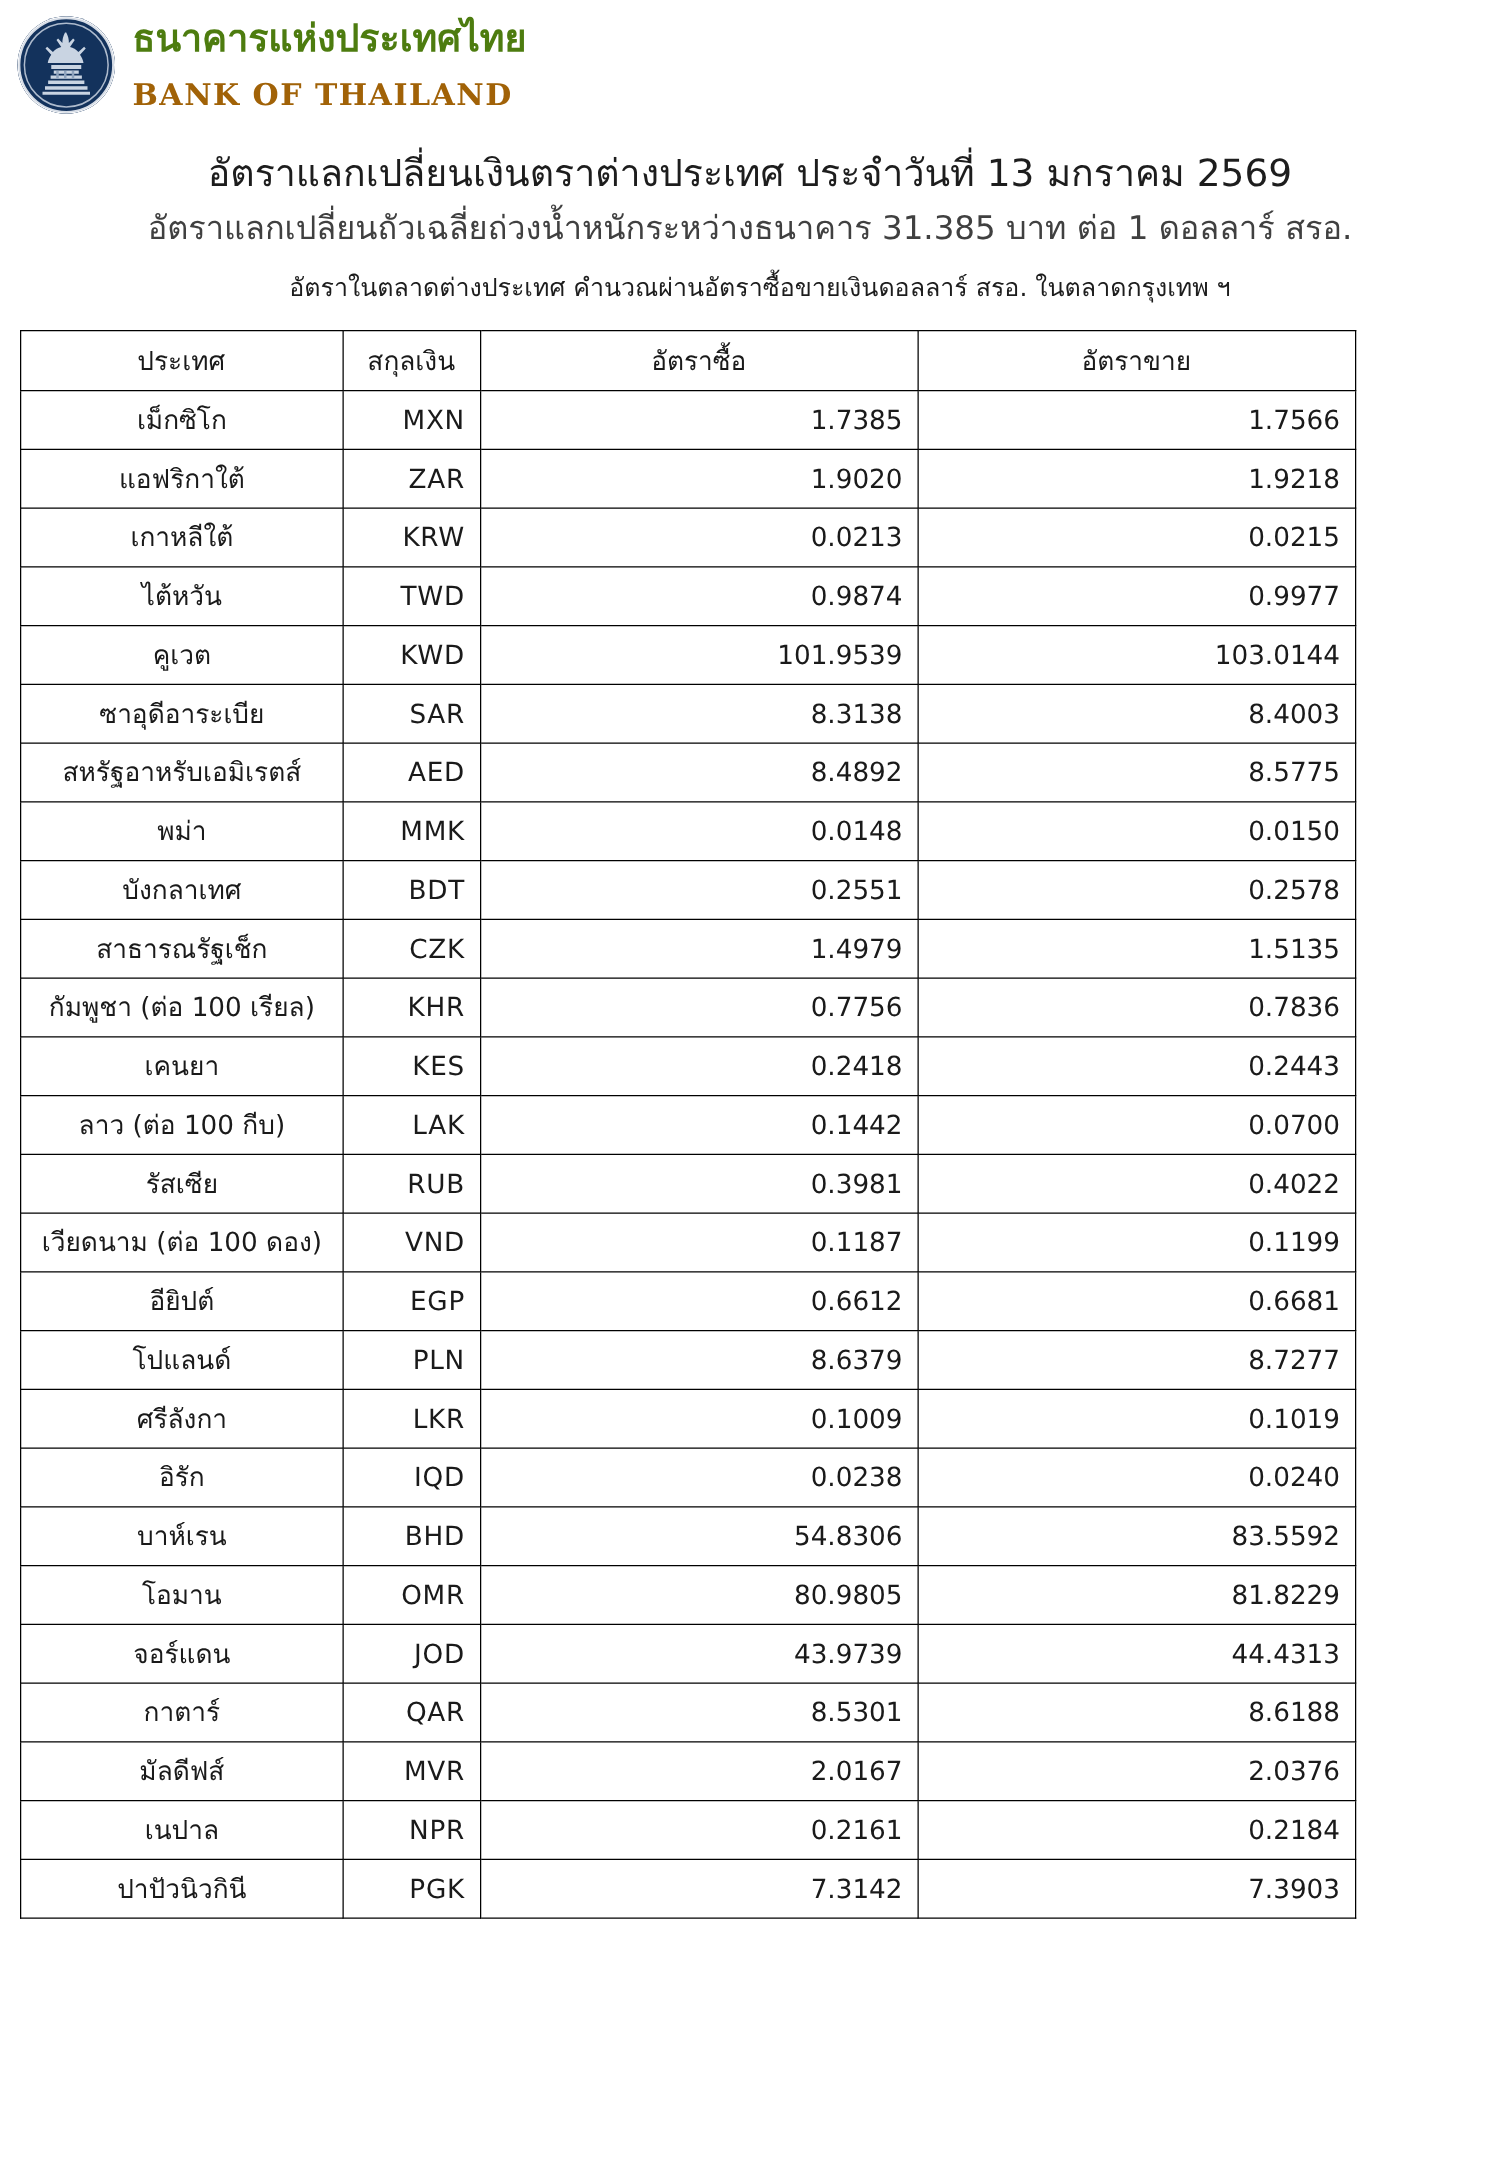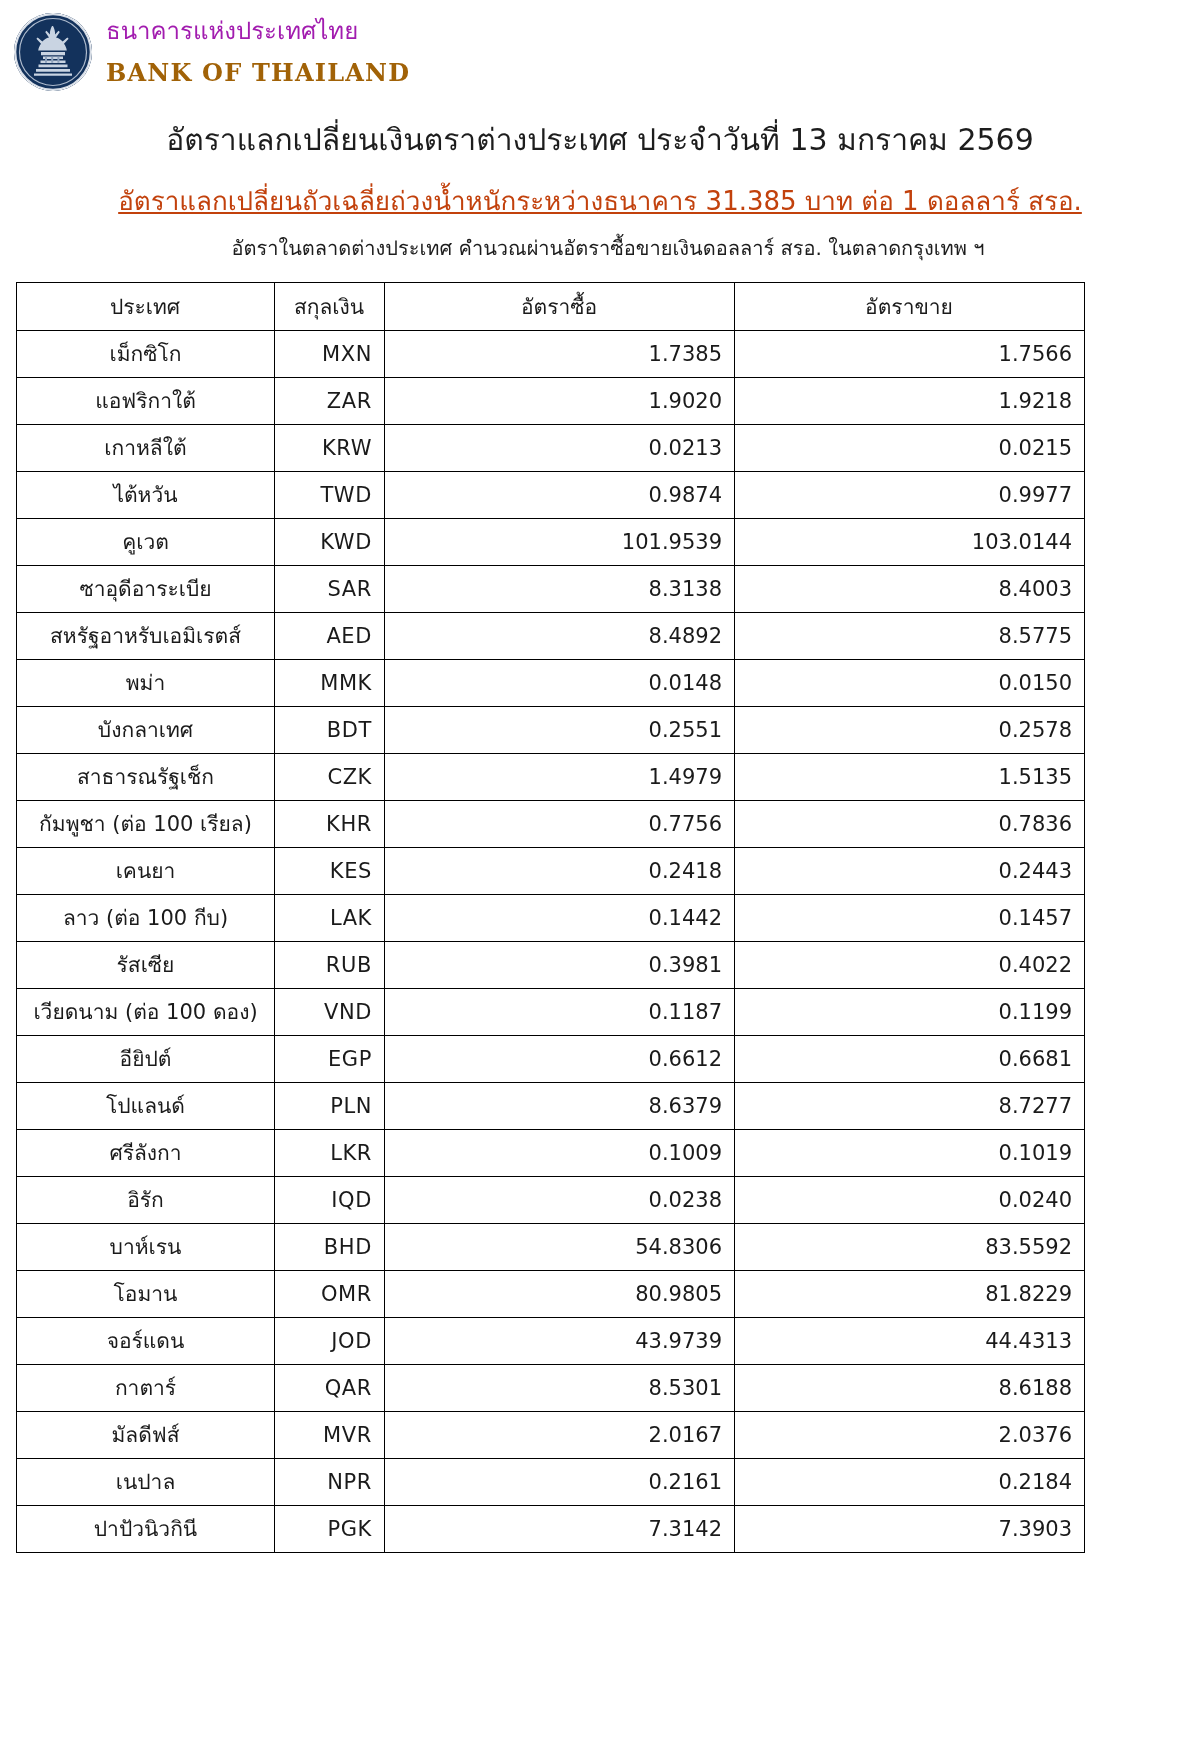--- a/index.html
+++ b/index.html
@@ -41,23 +41,23 @@
     overflow: hidden;
   }
   .seal svg { display: block; width: 78px; height: 78px; }
   .brand-text {
     display: flex;
     flex-direction: column;
     justify-content: center;
     line-height: 1.05;
   }
   .brand-th {
-    font-size: 24px;
-    font-weight: 400;
-    color: #a21caf;
+    font-size: 30px;
+    font-weight: 700;
+    color: #4d7c0f;
     letter-spacing: 0px;
   }
   .brand-en {
     font-family: "DejaVu Serif", "Liberation Serif", serif;
     font-size: 24px;
     font-weight: 700;
     color: #a16207;
     letter-spacing: 1.2px;
     margin-top: 16px;
   }
@@ -69,24 +69,23 @@
   }
   .title-1 {
     font-size: 30px;
     font-weight: 400;
     color: #1d1d1d;
     line-height: 1.32;
   }
   .title-2 {
     font-size: 26px;
     font-weight: 400;
-    color: #c2410c;
+    color: #404040;
     line-height: 1.32;
-    margin-top: 24px;
-    text-decoration: underline;
+    margin-top: 6px;
   }
   .title-3 {
     font-size: 20px;
     font-weight: 400;
     color: #1d1d1d;
     text-align: center;
     margin: 14px 0 0 16px;
   }
 
   
@@ -245,21 +244,21 @@
           <tr>
             <td class="country">เคนยา</td>
             <td class="code">KES</td>
             <td class="num">0.2418</td>
             <td class="num">0.2443</td>
           </tr>
           <tr>
             <td class="country">ลาว (ต่อ 100 กีบ)</td>
             <td class="code">LAK</td>
             <td class="num">0.1442</td>
-            <td class="num">0.1457</td>
+            <td class="num">0.0700</td>
           </tr>
           <tr>
             <td class="country">รัสเซีย</td>
             <td class="code">RUB</td>
             <td class="num">0.3981</td>
             <td class="num">0.4022</td>
           </tr>
           <tr>
             <td class="country">เวียดนาม (ต่อ 100 ดอง)</td>
             <td class="code">VND</td>

